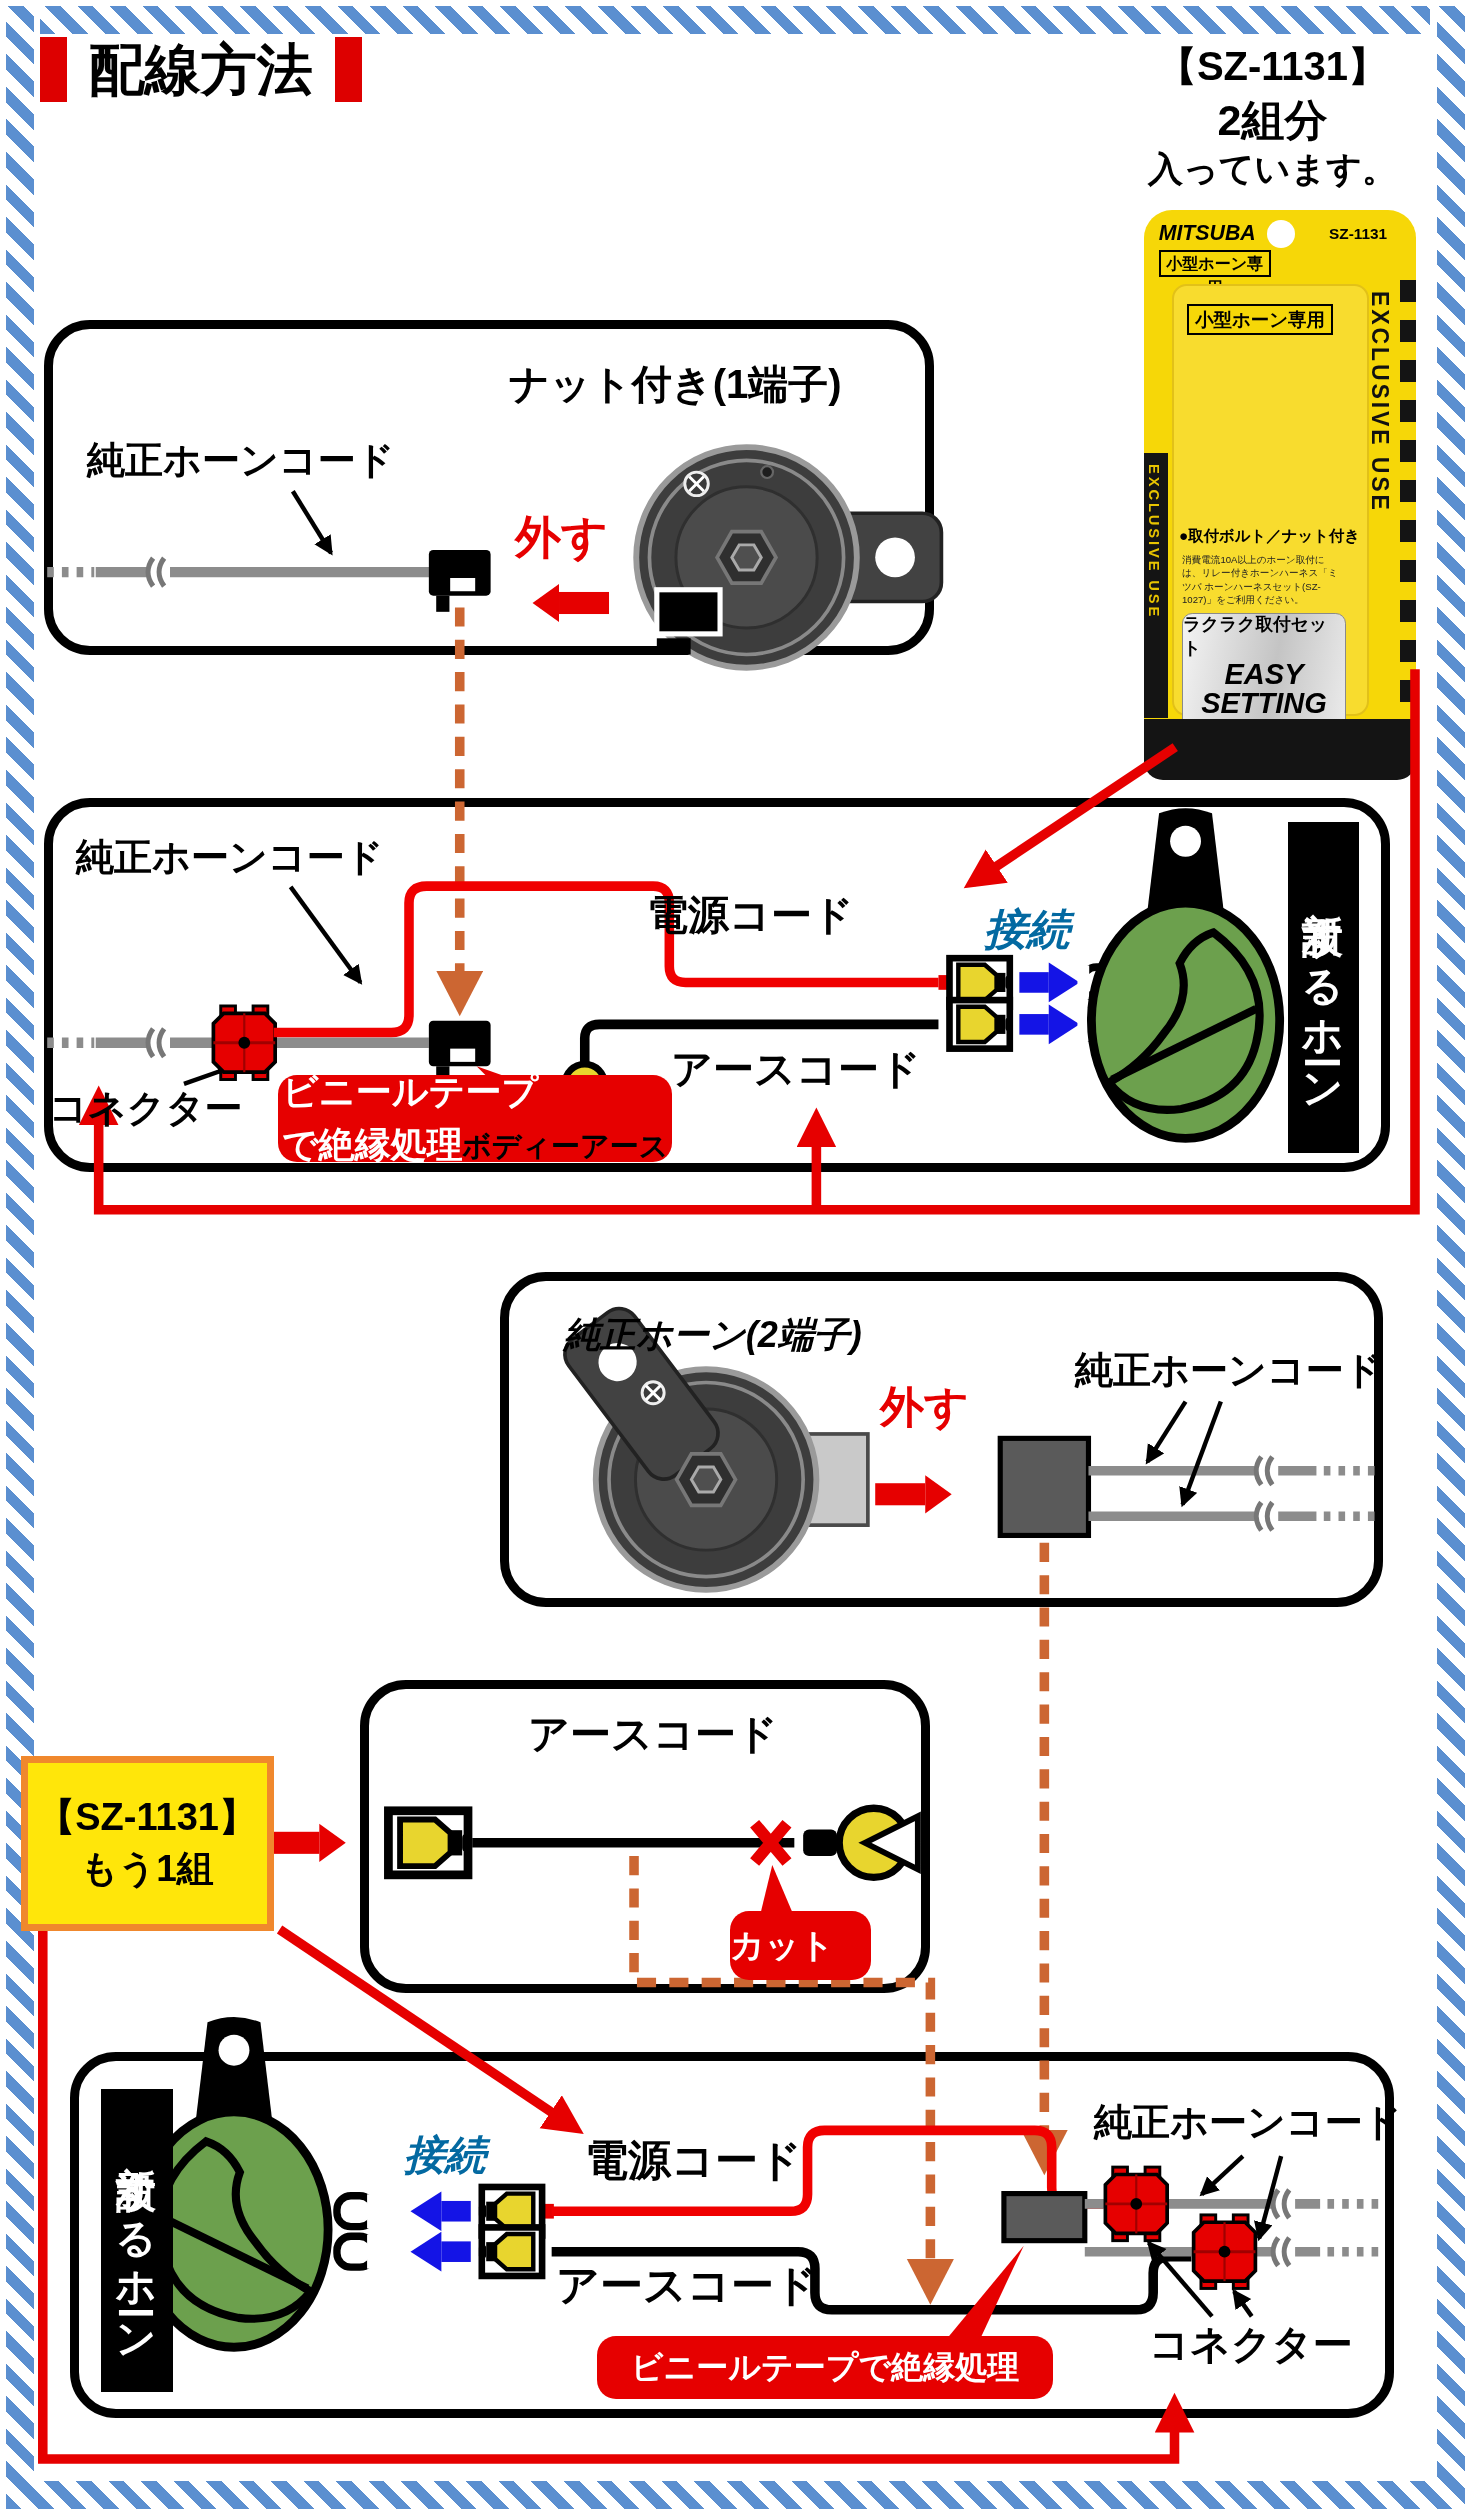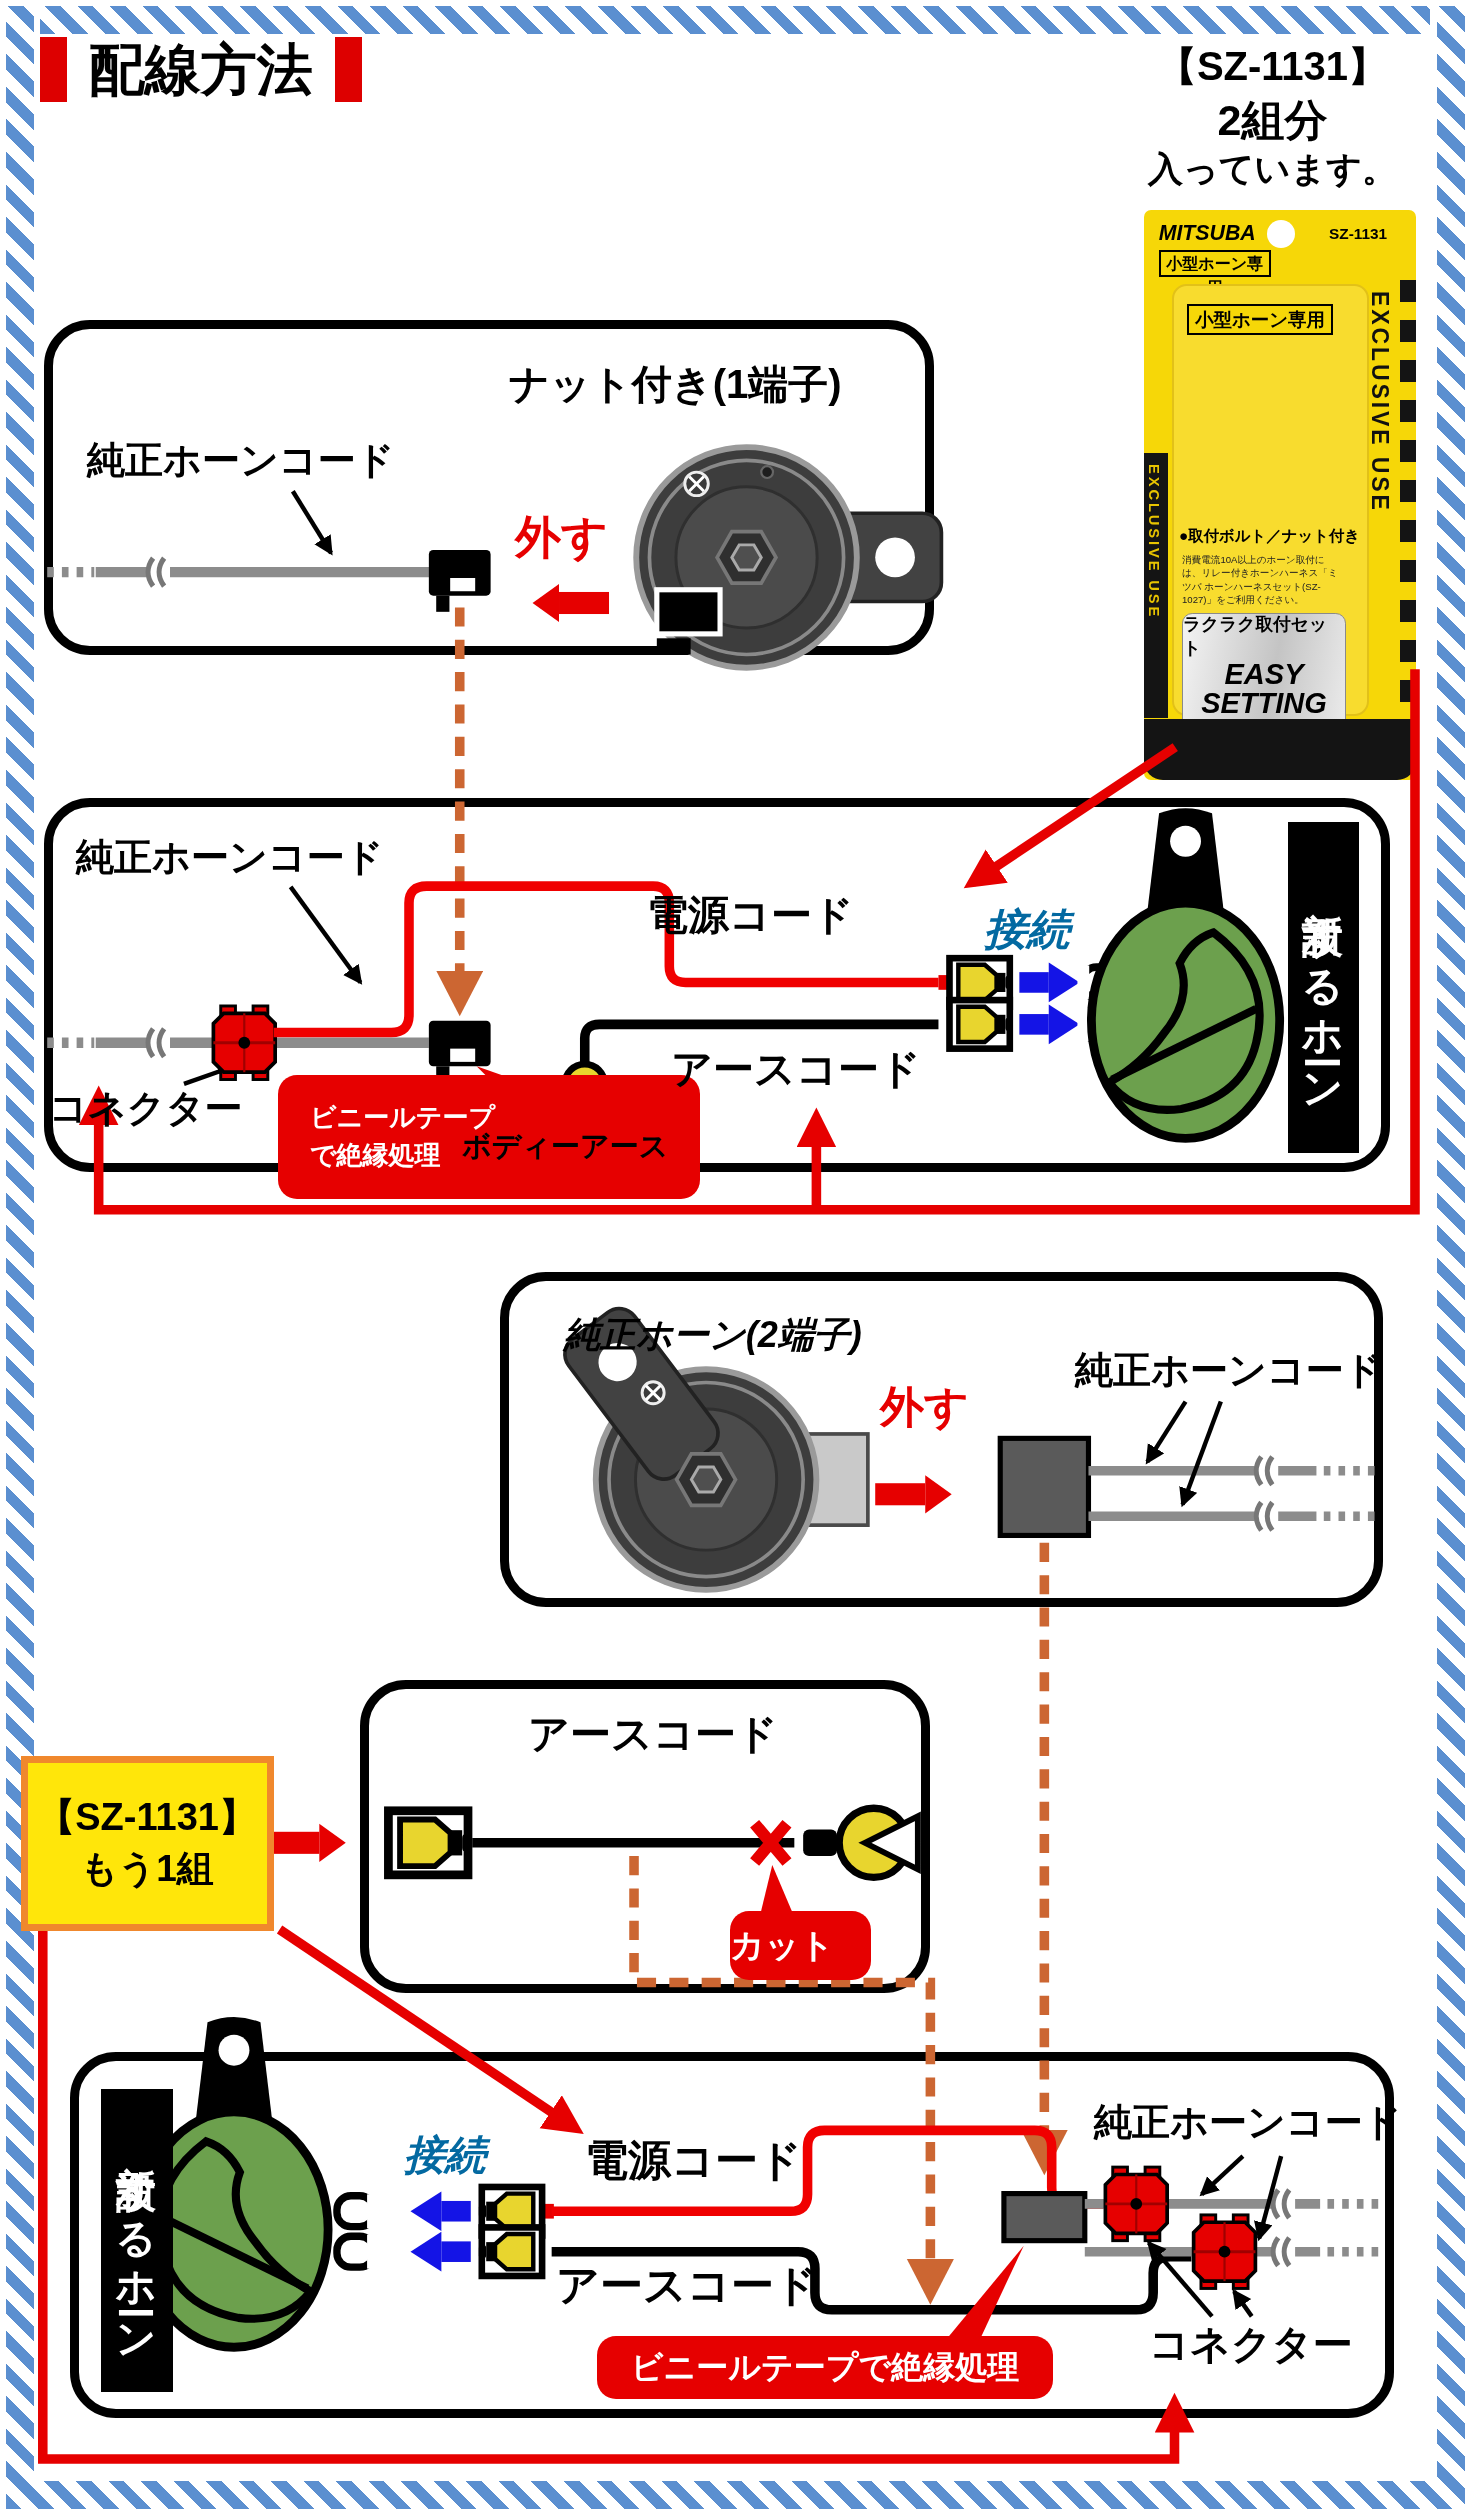--- a/index.html
+++ b/index.html
@@ -13,21 +13,21 @@
   .blue{color:#0369a1;font-style:italic;}
   .vlabel{position:absolute;background:#000;color:#fff;font-weight:900;
           writing-mode:vertical-rl;text-orientation:upright;text-align:center;
           display:flex;align-items:center;justify-content:center;letter-spacing:4.4px;}
   .bubble{position:absolute;background:#e60000;color:#fff;font-weight:900;border-radius:19px;
           display:flex;flex-direction:column;justify-content:center;}
   .kitbox{position:absolute;background:#ffe60a;border:7.4px solid #f0882d;box-sizing:border-box;
           display:flex;flex-direction:column;align-items:center;justify-content:center;}
   .ctr{text-align:center;}
   svg{position:absolute;left:0;top:0;}
-  .pkg{position:absolute;background:#f6d708;border-radius:7px;}
+  .pkg{position:absolute;background:#f6d708;border-radius:28px;}
   .pkg .blister{position:absolute;background:#f8dc2e;border:2.9px solid #e2c118;border-radius:14.7px;box-sizing:border-box;}
   .pkg .silver{position:absolute;background:linear-gradient(100deg,#f4f4f4,#c4c4c4 55%,#ececec);
                border:1.5px solid #8a8a8a;border-radius:10.3px;display:flex;flex-direction:column;
                align-items:center;justify-content:center;box-sizing:border-box;}
   .badge{position:absolute;border:2.2px solid #000;font-weight:900;text-align:center;box-sizing:border-box;}
   .pkgside{position:absolute;font-weight:900;writing-mode:vertical-rl;letter-spacing:2.9px;}
 </style>
 </head>
 <body>
 
@@ -277,21 +277,21 @@
       <polygon points="1332,3182 1286,3182 1392,3054" fill="#e60000"></polygon>
     </g>
   </svg>
 
   <div class="lbl" style="left:509px;top:362px;font-size:40px;">ナット付き(1端子)</div>
   <div class="lbl" style="left:87px;top:440px;font-size:38px;">純正ホーンコード</div>
   <div class="lbl red" style="left:515px;top:512px;font-size:46px;">外す</div>
 
   <div class="lbl" style="left:76px;top:837px;font-size:38px;">純正ホーンコード</div>
   <div class="lbl" style="left:49px;top:1088px;font-size:38px;">コネクター</div>
-  <div class="bubble" style="left:278px;top:1075px;width:390px;height:124px;padding-left:32px;font-size:26px;line-height:1.45;">
+  <div class="bubble" style="left:278px;top:1075px;width:390px;height:87px;padding-left:4px;font-size:36px;line-height:1.45;">
     <div>ビニールテープ</div>
     <div>で絶縁処理</div>
   </div>
   <div class="lbl" style="left:462px;top:1131px;font-size:29px;">ボディーアース</div>
   <div class="lbl" style="left:647px;top:893px;font-size:41px;">電源コード</div>
   <div class="lbl" style="left:671px;top:1047px;font-size:41px;">アースコード</div>
   <div class="lbl blue" style="left:984px;top:906px;font-size:43px;">接続</div>
   <div class="vlabel" style="left:1288px;top:822px;width:71px;height:331px;font-size:41px;">新設するホーン</div>
 
   <div class="lbl" style="left:564px;top:1315px;font-size:36px;font-style:italic;">純正ホーン(2端子)</div>

